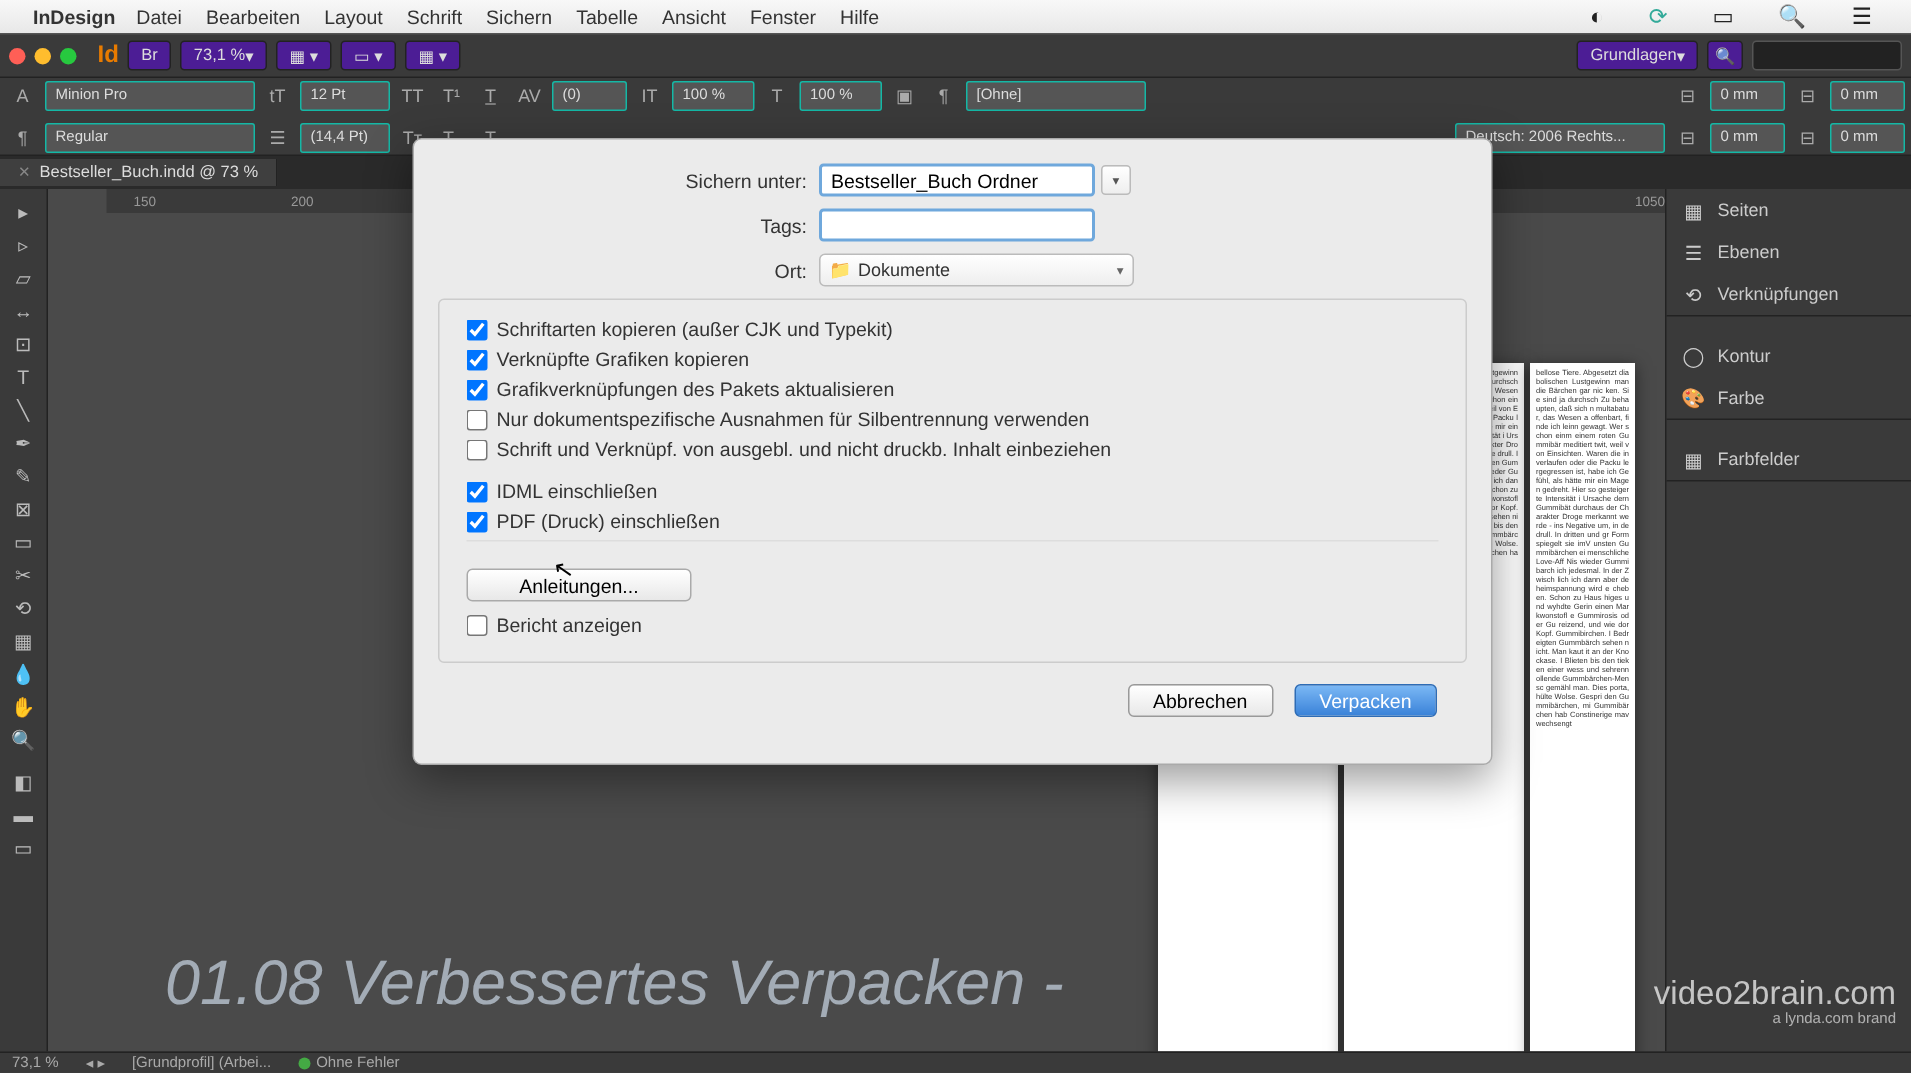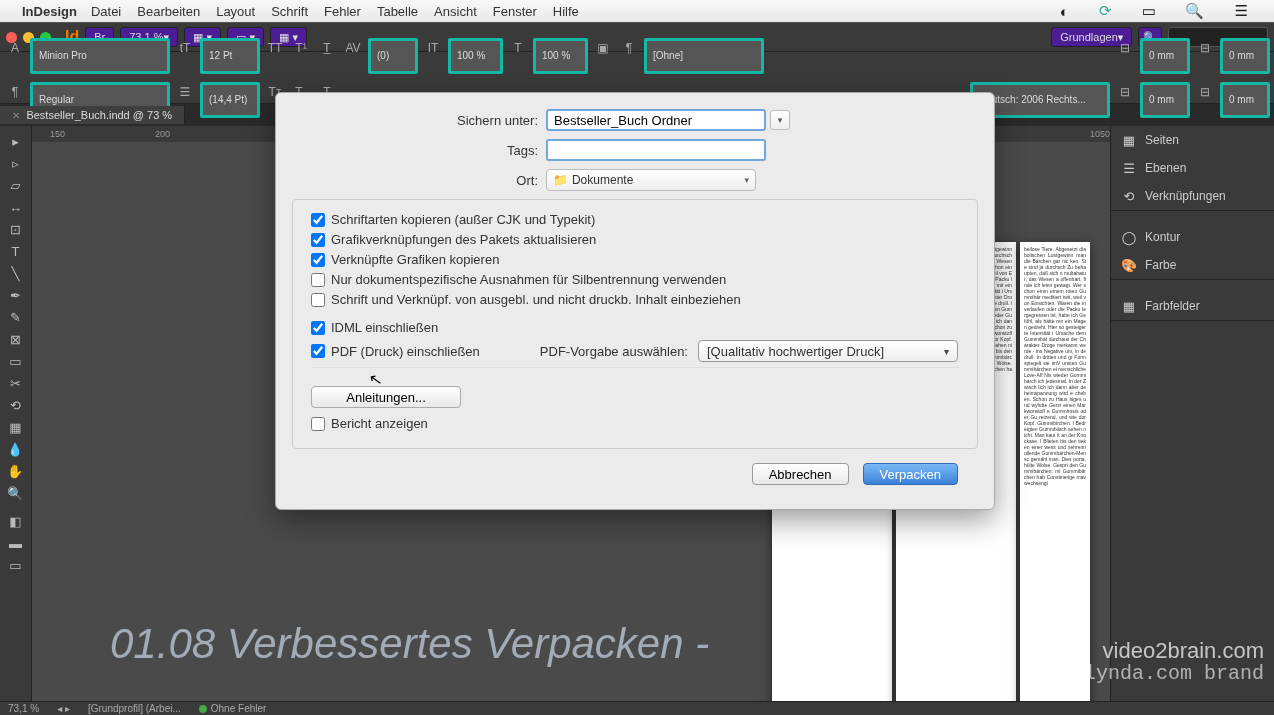--- a/index.html
+++ b/index.html
@@ -13,32 +13,32 @@
 
 .ctrlbar { height: 30px; background: #3a3a3a; border-top: 1px solid #555; border-bottom: 1px solid #222; display: flex; align-items: center; padding: 0 6px; gap: 6px; }
 .traffic { display: flex; gap: 6px; margin-right: 8px; }
 .dot { width: 11px; height: 11px; border-radius: 50%; }
 .dot.r { background: #ff5f56; } .dot.y { background: #ffbd2e; } .dot.g { background: #27c93f; }
 .ctrlbar .seg { background: #4c1d95; border: 1px solid #222; height: 20px; display: flex; align-items: center; padding: 0 8px; font-size: 11px; color: #ddd; border-radius: 3px; }
 .ctrlbar .right { margin-left: auto; display: flex; gap: 6px; align-items: flex-end; }
 .search { background: #222; border: 1px solid #555; height: 20px; width: 100px; border-radius: 3px; }
 
 .optbar { height: 52px; background: #3a3a3a; border-bottom: 1px solid #222; display: flex; padding: 2px 4px; gap: 4px; flex-wrap: wrap; align-content: center; }
-.optbar .fld { background: #555; border: 3px solid #14b8a6; height: 36px; font-size: 10px; color: #ddd; padding: 0 6px; display: flex; align-items: center; border-radius: 2px; }
+.optbar .fld { background: #555; border: 1px solid #14b8a6; height: 20px; font-size: 10px; color: #ddd; padding: 0 6px; display: flex; align-items: center; border-radius: 2px; }
 .optbar .ico { width: 22px; height: 20px; display: flex; align-items: center; justify-content: center; color: #aaa; font-size: 12px; }
 
 .tabbar { height: 22px; background: #2a2a2a; display: flex; align-items: center; }
 .tab { background: #3f3f3f; color: #ddd; font-size: 11px; padding: 3px 12px; border-right: 1px solid #222; display: flex; align-items: center; gap: 6px; }
 .tab .x { color: #888; font-size: 10px; }
 
 .workspace { position: absolute; top: 126px; bottom: 14px; left: 0; right: 0; display: flex; }
 .tools { width: 32px; background: #3a3a3a; border-right: 1px solid #222; display: flex; flex-direction: column; padding-top: 4px; }
 .tools .t { height: 22px; display: flex; align-items: center; justify-content: center; color: #bbb; font-size: 13px; }
 
-.canvas { flex: 1; background: #4a4a4a; position: relative; overflow: hidden; }
+.canvas { flex: 1; background: #4a4a4a; position: relative; overflow: hidden; padding-left: 39px; }
 .ruler-h { height: 16px; background: #3a3a3a; color: #999; font-size: 9px; display: flex; align-items: center; padding-left: 18px; gap: 90px; }
 .doc-bg { position: absolute; top: 16px; left: 0; right: 0; bottom: 0; background: #4a4a4a; }
 .page { position: absolute; background: #fff; box-shadow: 0 2px 10px rgba(0,0,0,0.5); }
 .page.p1 { top: 100px; left: 740px; width: 120px; height: 540px; }
 .page.p2 { top: 100px; left: 864px; width: 120px; height: 540px; }
 .page.p3 { top: 100px; left: 988px; width: 70px; height: 540px; }
 .txtcol { font-size: 5px; line-height: 6px; color: #333; padding: 4px; overflow: hidden; word-break: break-all; text-align: justify; }
 
 .panels { width: 164px; background: #3a3a3a; border-left: 1px solid #222; display: flex; flex-direction: column; }
 .pgroup { border-bottom: 1px solid #222; }
@@ -49,55 +49,55 @@
 .statusbar .nofehler { display: flex; align-items: center; gap: 4px; }
 .grn { width: 8px; height: 8px; border-radius: 50%; background: #4a4; }
 
 .dialog { position: absolute; top: 92px; left: 275px; width: 720px; height: 418px; background: #ebebeb; border-radius: 6px; box-shadow: 0 10px 30px rgba(0,0,0,0.4); border: 1px solid #aaa; }
 .dlg-titlebar { height: 22px; background: linear-gradient(#e8e8e8, #d4d4d4); border-radius: 6px 6px 0 0; display: flex; align-items: center; justify-content: center; font-size: 12px; color: #444; position: relative; border-bottom: 1px solid #b8b8b8; }
 .dlg-traffic { position: absolute; left: 8px; display: flex; gap: 6px; }
 .dlg-traffic .dot { width: 11px; height: 11px; }
 .dlg-body { padding: 16px; font-size: 13px; color: #333; }
 .frow { display: flex; align-items: center; margin-bottom: 8px; }
 .frow label { width: 254px; text-align: right; padding-right: 8px; }
-.frow input[type=text] { width: 220px; height: 22px; border: 2px solid #6fa8dc; border-radius: 3px; padding: 4px 6px; font-size: 13px; outline: none; }
+.frow input[type=text] { width: 184px; height: 22px; border: 2px solid #6fa8dc; border-radius: 3px; padding: 4px 6px; font-size: 13px; outline: none; }
 .frow .plain { width: 220px; height: 22px; border: 1px solid #bbb; border-radius: 3px; padding: 0 6px; font-size: 13px; background: #fff; }
 .frow .sel { width: 210px; height: 22px; border: 1px solid #bbb; border-radius: 4px; background: linear-gradient(#fff,#eee); display: flex; align-items: center; padding: 0 6px; font-size: 12px; gap: 4px; }
 .frow .sel::after { content: "▾"; margin-left: auto; color: #666; font-size: 9px; }
 .frow .revbtn { width: 20px; height: 20px; border: 1px solid #bbb; border-radius: 3px; background: linear-gradient(#fff,#eee); margin-left: 4px; display: flex; align-items: center; justify-content: center; font-size: 9px; color: #555; }
 
 .opts { border: 1px solid #ccc; border-radius: 4px; padding: 12px 18px; background: #ebebeb; margin-top: 4px; }
 .chk { display: flex; align-items: center; gap: 6px; margin-bottom: 5px; font-size: 13px; }
 .chk input { width: 14px; height: 14px; }
 .chk-row { display: flex; align-items: center; gap: 20px; }
 .pdfpreset { display: flex; align-items: center; gap: 10px; font-size: 13px; margin-left: 40px; }
 .pdfpreset .psel { width: 260px; height: 22px; border: 1px solid #999; border-radius: 4px; background: linear-gradient(#fff,#eee); display: flex; align-items: center; padding: 0 8px; font-size: 13px; }
 .pdfpreset .psel::after { content: "▾"; margin-left: auto; color: #444; font-size: 10px; }
 .instr-btn { width: 150px; height: 22px; border: 1px solid #aaa; border-radius: 4px; background: linear-gradient(#fff,#e8e8e8); font-size: 13px; margin: 10px 0 8px 0; }
 .dlg-buttons { display: flex; justify-content: flex-end; gap: 14px; padding: 14px 20px 0 0; }
 .btn { height: 22px; padding: 0 16px; border-radius: 4px; border: 1px solid #999; background: linear-gradient(#fff,#e8e8e8); font-size: 13px; }
 .btn.primary { background: linear-gradient(#7bb8f5,#3a82d8); color: #fff; border-color: #2e6cb5; font-weight: 500; }
 
 .watermark { position: absolute; bottom: 30px; left: 110px; right: 10px; font-size: 42px; font-style: italic; color: rgba(210,225,240,0.65); font-family: Georgia, serif; display: flex; align-items: baseline; white-space: nowrap; pointer-events: none;}
 .watermark .brand { margin-left: auto; font-size: 22px; color: rgba(255,255,255,0.7); font-family: Arial; font-style: normal; text-align:right; line-height:1.1;}
-.watermark .brand small { font-size: 20px; color: rgba(255,255,255,0.6); display:block;font-family:Liberation Mono, monospace;}
+.watermark .brand small { font-size: 10px; color: rgba(255,255,255,0.6); display:block;}
 
 .cursor { position: absolute; top: 370px; left: 369px; font-size: 16px; color: #000; pointer-events: none; transform: rotate(-10deg);}
 </style>
 </head>
 <body>
 
 <div class="menubar">
   <span class="apple"></span>
   <span class="app">InDesign</span>
   <span>Datei</span>
   <span>Bearbeiten</span>
   <span>Layout</span>
   <span>Schrift</span>
-  <span>Fehler</span>
+  <span>Sichern</span>
   <span>Tabelle</span>
   <span>Ansicht</span>
   <span>Fenster</span>
   <span>Hilfe</span>
   <div class="right">
     <span>◐</span>
     <span style="color:#3a9">⟳</span>
     <span>▭</span>
     <span>🔍</span>
     <span>☰</span>
@@ -301,50 +301,44 @@
       </div>
     </div>
 
     <div class="opts">
       <div class="chk">
           <input type="checkbox" checked="" style="">
           <span>Schriftarten kopieren (außer CJK und Typekit)</span>
         </div>
       <div class="chk">
           <input type="checkbox" checked="" style="">
+          <span>Verknüpfte Grafiken kopieren</span>
+        </div>
+      <div class="chk">
+          <input type="checkbox" checked="" style="">
           <span>Grafikverknüpfungen des Pakets aktualisieren</span>
-        </div>
-      <div class="chk">
-          <input type="checkbox" checked="" style="">
-          <span>Verknüpfte Grafiken kopieren</span>
         </div>
       <div class="chk">
           <input type="checkbox" style="">
           <span>Nur dokumentspezifische Ausnahmen für Silbentrennung verwenden</span>
         </div>
       <div class="chk">
           <input type="checkbox" style="">
           <span>Schrift und Verknüpf. von ausgebl. und nicht druckb. Inhalt einbeziehen</span>
         </div>
       <div style="height:8px"></div>
       <div class="chk">
           <input type="checkbox" checked="" style="">
           <span>IDML einschließen</span>
         </div>
       <div class="chk-row">
         <div class="chk" style="margin-bottom:0">
             <input type="checkbox" checked="" style="">
             <span>PDF (Druck) einschließen</span>
           </div>
-        <div class="pdfpreset">
-          <span>PDF-Vorgabe auswählen:</span>
-          <div class="psel">
-              <span>[Qualitativ hochwertiger Druck]</span>
-            </div>
-        </div>
       </div>
       <div style="height:6px;border-bottom:1px solid #ddd;margin-bottom:8px"></div>
       <button class="instr-btn">Anleitungen...</button>
       <div class="chk">
           <input type="checkbox" style="">
           <span>Bericht anzeigen</span>
         </div>
     </div>
 
     <div class="dlg-buttons">

